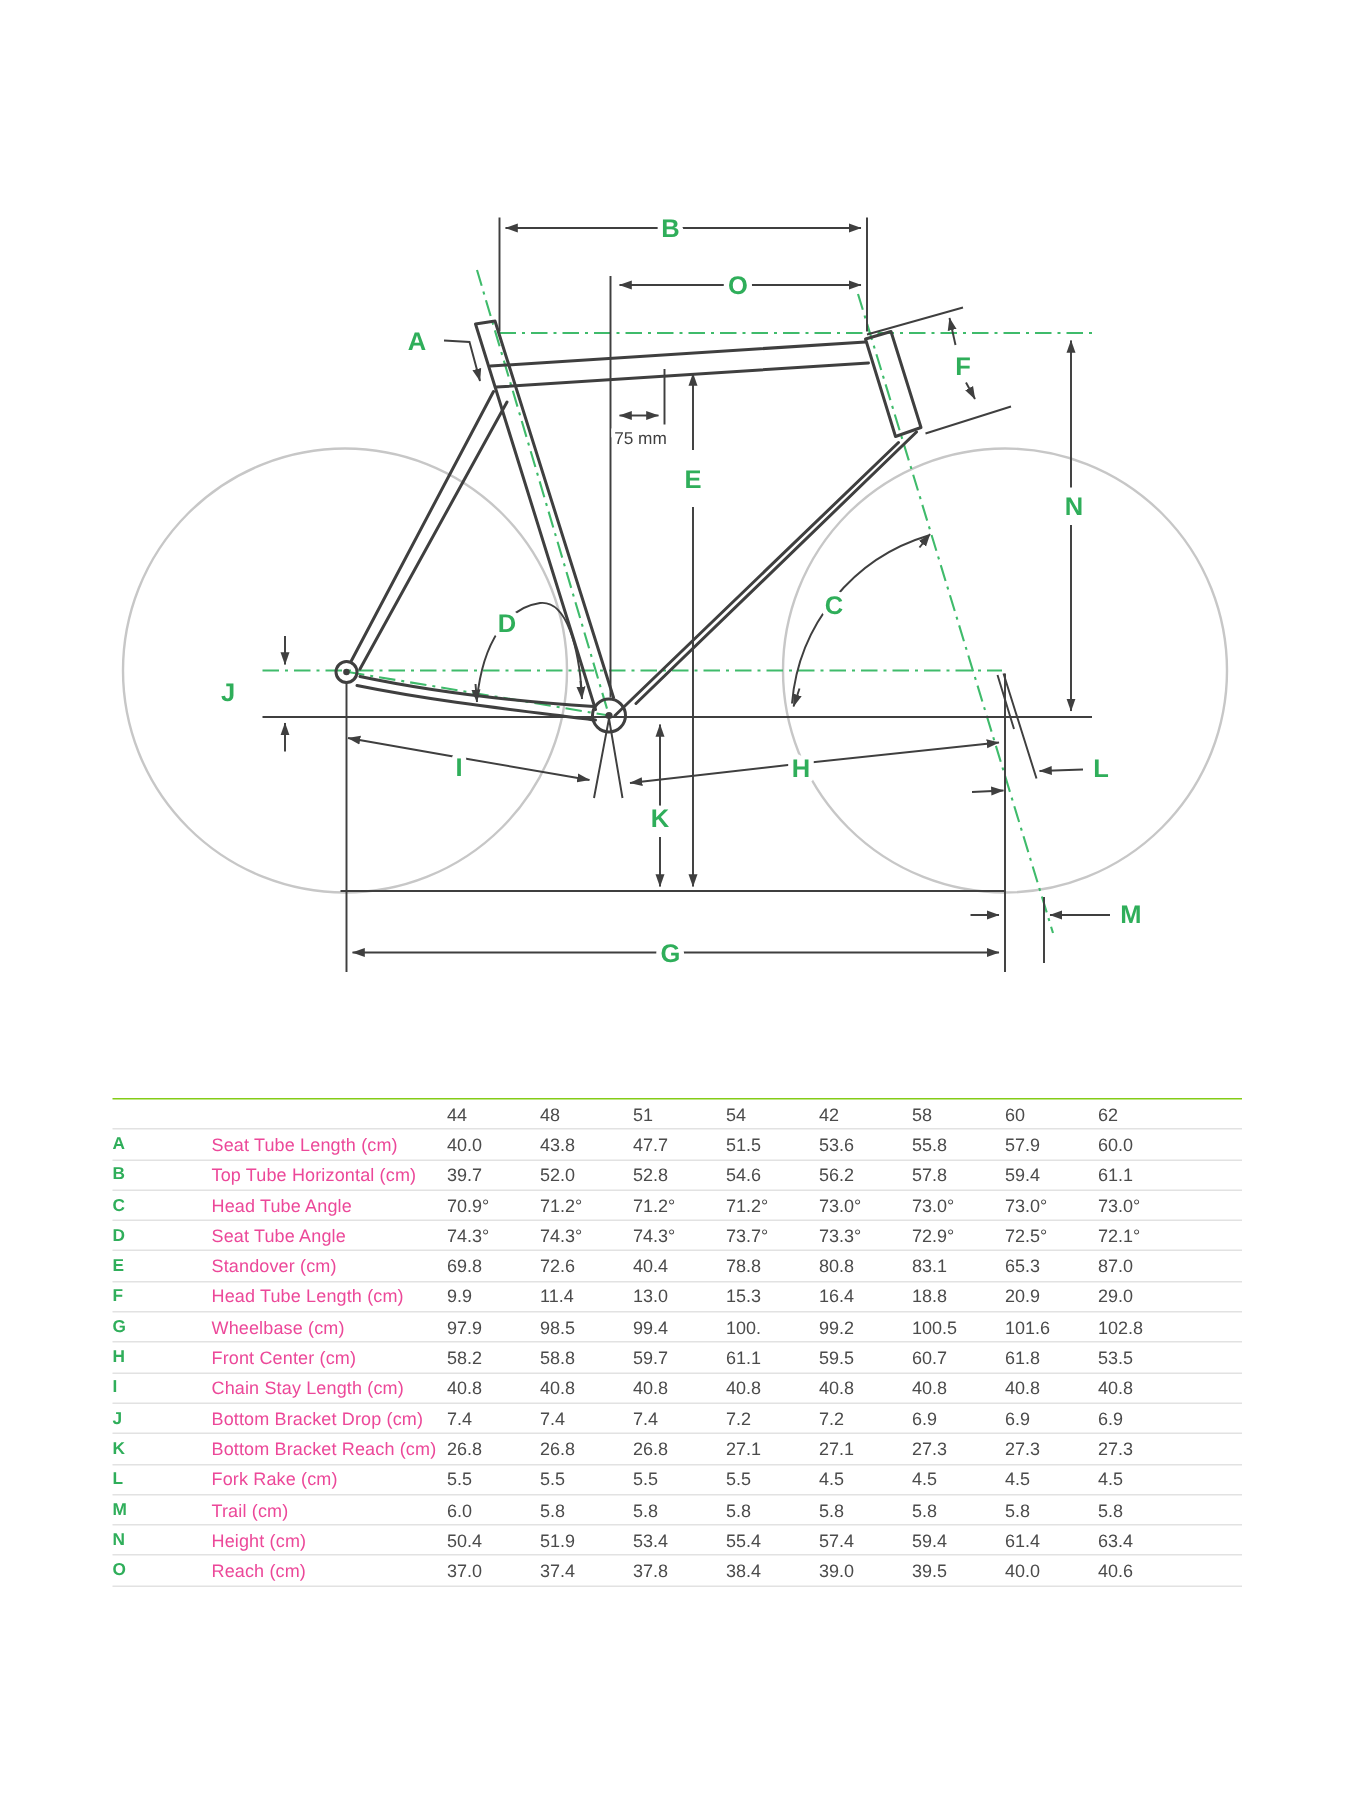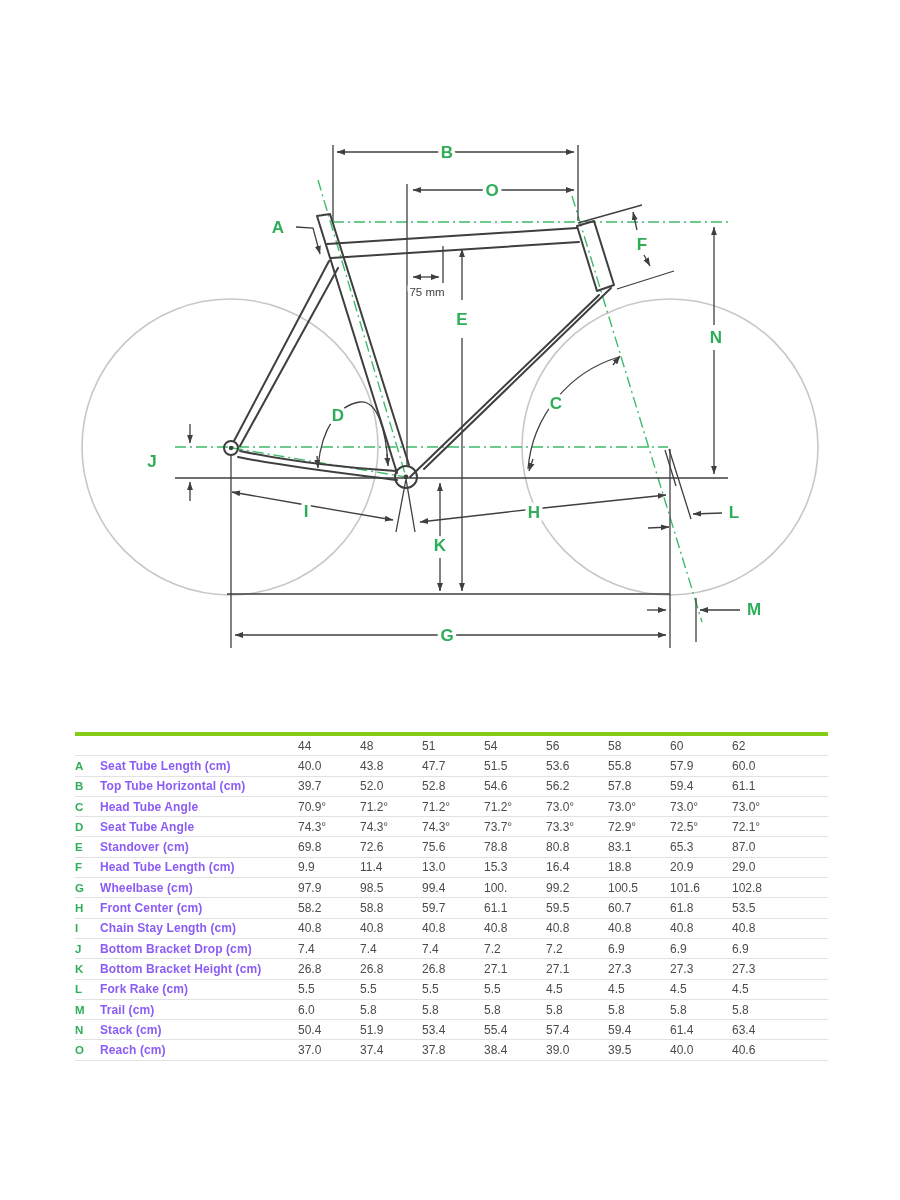--- a/index.html
+++ b/index.html
@@ -11,26 +11,26 @@
   .gline   { stroke:#3fbb6b; stroke-width:1.4; fill:none; stroke-dasharray:11 4 2 4; }
   .frame   { stroke:#3f3f3f; stroke-width:2; fill:none; stroke-linecap:round; stroke-linejoin:round; }
   .framefill { fill:#3f3f3f; stroke:none; }
   .dim     { stroke:#3f3f3f; stroke-width:1.3; fill:none; }
   .dim-label { font:700 17px "Liberation Sans", sans-serif; fill:#2fae5a; text-anchor:middle;
                paint-order:stroke; stroke:#ffffff; stroke-width:7px; stroke-linejoin:round; }
   .dim-note  { font:400 11.5px "Liberation Sans", sans-serif; fill:#3f3f3f; text-anchor:middle;
                paint-order:stroke; stroke:#ffffff; stroke-width:5px; }
 
   
-  #geo-table { position:absolute; left:75px; top:732px; width:753px; border-top:4px solid #84cc16; }
+  #geo-table { position:absolute; left:75px; top:732px; width:753px; border-top:1px solid #84cc16; }
   .tr { display:grid; grid-template-columns:25px 198px repeat(7,62px) 1fr;
         align-items:center; height:19.3px; border-bottom:1px solid #e2e2e2; }
   .tr.head { border-bottom:1px solid #e2e2e2; }
   .c-letter { font-size:11.5px; font-weight:700; color:#2fae5a; }
-  .c-label  { font-size:12px; font-weight:700; color:#8b5cf6; letter-spacing:.1px; }
+  .c-label  { font-size:12px; font-weight:400; color:#ec4899; letter-spacing:.1px;margin-left:41px; }
   .c-val    { font-size:12px; color:#4b4b4b; }
   .c-head   { font-size:12px; color:#4b4b4b; }
 </style>
 </head>
 <body>
 
 <svg id="diagram" width="900" height="715" viewBox="0 0 900 715" xmlns="http://www.w3.org/2000/svg">
   <defs>
     <marker id="ah" markerUnits="userSpaceOnUse" markerWidth="9" markerHeight="7" refX="8.2" refY="3.5" orient="auto">
       <path d="M0,0.5 L8.5,3.5 L0,6.5 Z" fill="#3f3f3f"></path>
@@ -146,21 +146,21 @@
 </svg>
 
 <div id="geo-table">
   <div class="tr head">
     <span class="c-letter"></span>
     <span class="c-label"></span>
     <span class="c-head">44</span>
     <span class="c-head">48</span>
     <span class="c-head">51</span>
     <span class="c-head">54</span>
-    <span class="c-head">56</span>
+    <span class="c-head">42</span>
     <span class="c-head">58</span>
     <span class="c-head">60</span>
     <span class="c-head">62</span>
   </div>
 
   <div class="tr">
     <span class="c-letter">A</span>
     <span class="c-label">Seat Tube Length (cm)</span>
     <span class="c-val">40.0</span>
     <span class="c-val">43.8</span>
@@ -205,21 +205,21 @@
     <span class="c-val">73.3°</span>
     <span class="c-val">72.9°</span>
     <span class="c-val">72.5°</span>
     <span class="c-val">72.1°</span>
   </div>
   <div class="tr">
     <span class="c-letter">E</span>
     <span class="c-label">Standover (cm)</span>
     <span class="c-val">69.8</span>
     <span class="c-val">72.6</span>
-    <span class="c-val">75.6</span>
+    <span class="c-val">40.4</span>
     <span class="c-val">78.8</span>
     <span class="c-val">80.8</span>
     <span class="c-val">83.1</span>
     <span class="c-val">65.3</span>
     <span class="c-val">87.0</span>
   </div>
   <div class="tr">
     <span class="c-letter">F</span>
     <span class="c-label">Head Tube Length (cm)</span>
     <span class="c-val">9.9</span>
@@ -274,21 +274,21 @@
     <span class="c-val">7.4</span>
     <span class="c-val">7.4</span>
     <span class="c-val">7.2</span>
     <span class="c-val">7.2</span>
     <span class="c-val">6.9</span>
     <span class="c-val">6.9</span>
     <span class="c-val">6.9</span>
   </div>
   <div class="tr">
     <span class="c-letter">K</span>
-    <span class="c-label">Bottom Bracket Height (cm)</span>
+    <span class="c-label">Bottom Bracket Reach (cm)</span>
     <span class="c-val">26.8</span>
     <span class="c-val">26.8</span>
     <span class="c-val">26.8</span>
     <span class="c-val">27.1</span>
     <span class="c-val">27.1</span>
     <span class="c-val">27.3</span>
     <span class="c-val">27.3</span>
     <span class="c-val">27.3</span>
   </div>
   <div class="tr">
@@ -310,21 +310,21 @@
     <span class="c-val">5.8</span>
     <span class="c-val">5.8</span>
     <span class="c-val">5.8</span>
     <span class="c-val">5.8</span>
     <span class="c-val">5.8</span>
     <span class="c-val">5.8</span>
     <span class="c-val">5.8</span>
   </div>
   <div class="tr">
     <span class="c-letter">N</span>
-    <span class="c-label">Stack (cm)</span>
+    <span class="c-label">Height (cm)</span>
     <span class="c-val">50.4</span>
     <span class="c-val">51.9</span>
     <span class="c-val">53.4</span>
     <span class="c-val">55.4</span>
     <span class="c-val">57.4</span>
     <span class="c-val">59.4</span>
     <span class="c-val">61.4</span>
     <span class="c-val">63.4</span>
   </div>
   <div class="tr">

